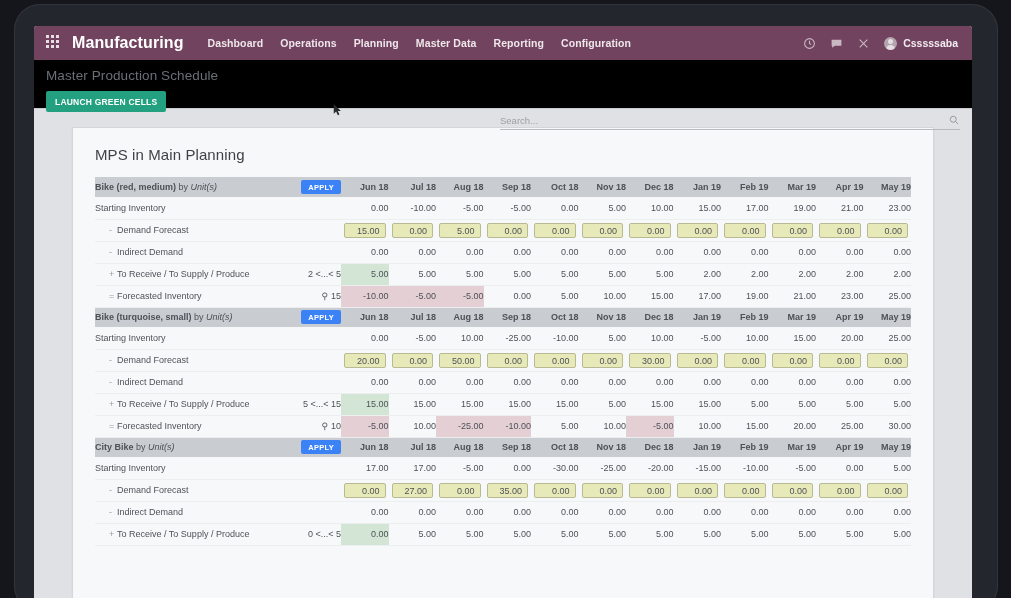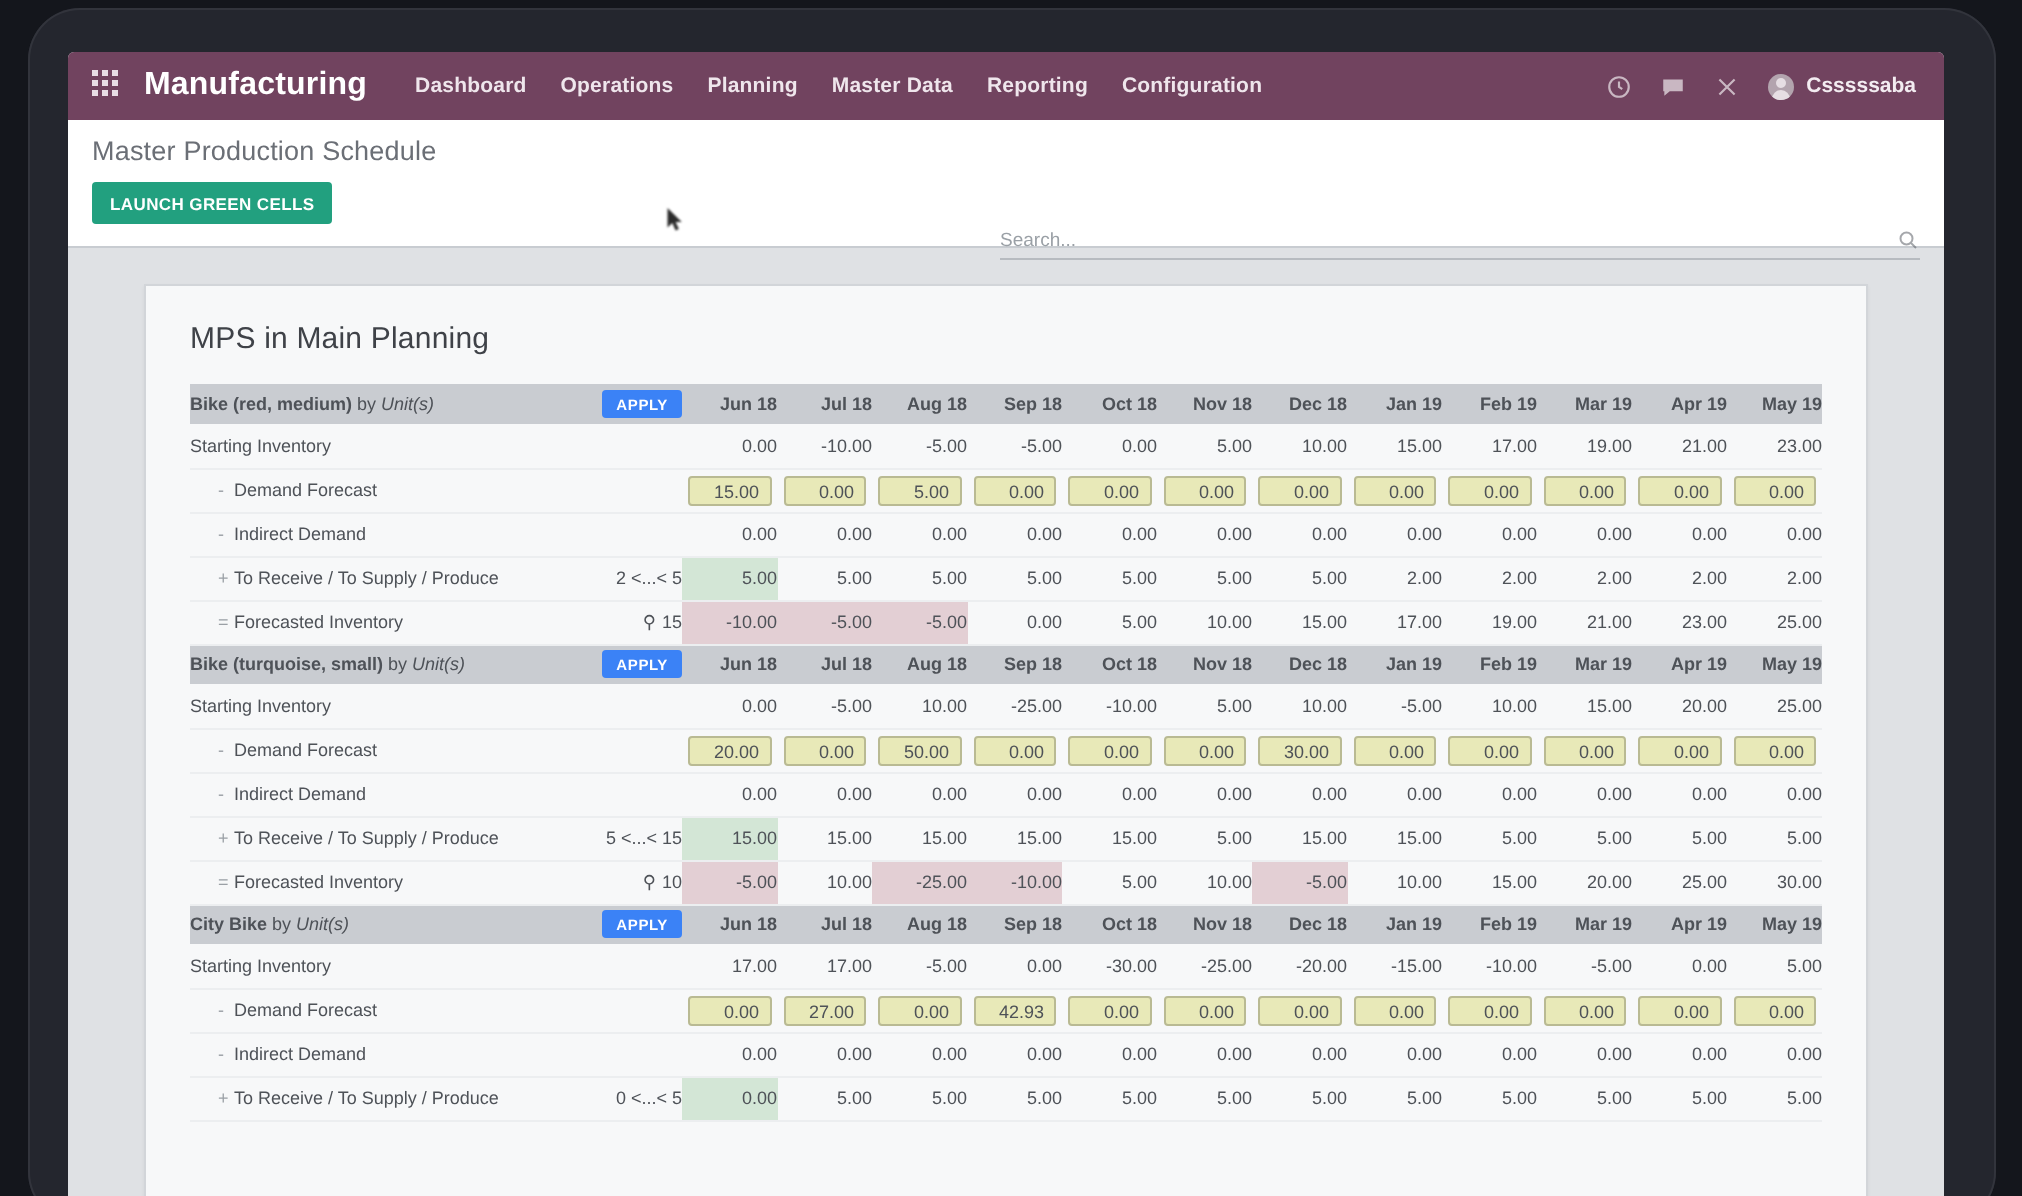--- a/index.html
+++ b/index.html
@@ -89,25 +89,25 @@
     content: ""; position: absolute; left: 4px; top: 2px;
     width: 5px; height: 5px; border-radius: 50%; background: #e6dee3;
   }
   #avatar::after {
     content: ""; position: absolute; left: 2px; top: 8px;
     width: 9px; height: 7px; border-radius: 5px 5px 0 0; background: #e6dee3;
   }
 
   
   #controlpanel {
-    background: #ffffff;
+    background: #000000;
     border-bottom: 1px solid #c8ccd1;
     padding: 8px 12px 10px 12px;
     position: relative;
-    height: 64px;
+    height: 49px;
   }
   #page-title {
     color: #6b6f76;
     font-size: 13.5px;
     letter-spacing: .1px;
   }
   #launch-btn {
     margin-top: 8px;
     display: inline-block;
     background: #22a07f;
@@ -612,21 +612,21 @@
                 <td class="num editable">
                   <span>0.00</span>
                 </td>
                 <td class="num editable">
                   <span>27.00</span>
                 </td>
                 <td class="num editable">
                   <span>0.00</span>
                 </td>
                 <td class="num editable">
-                  <span>42.93</span>
+                  <span>35.00</span>
                 </td>
                 <td class="num editable">
                   <span>0.00</span>
                 </td>
                 <td class="num editable">
                   <span>0.00</span>
                 </td>
                 <td class="num editable">
                   <span>0.00</span>
                 </td>

